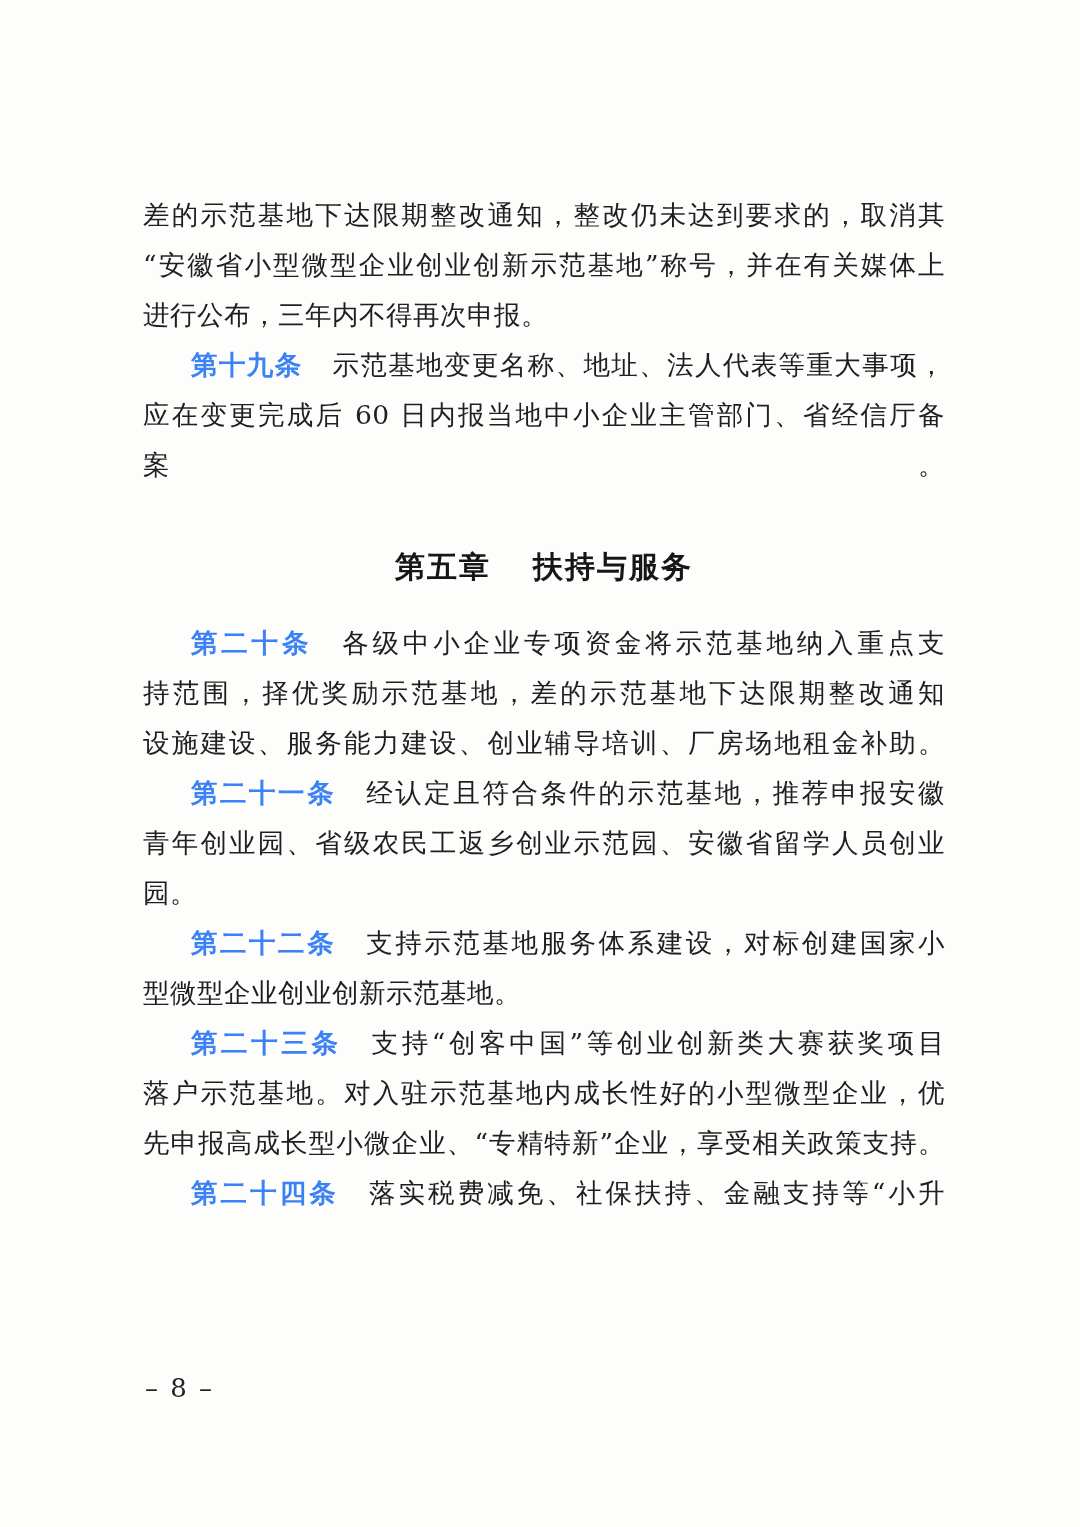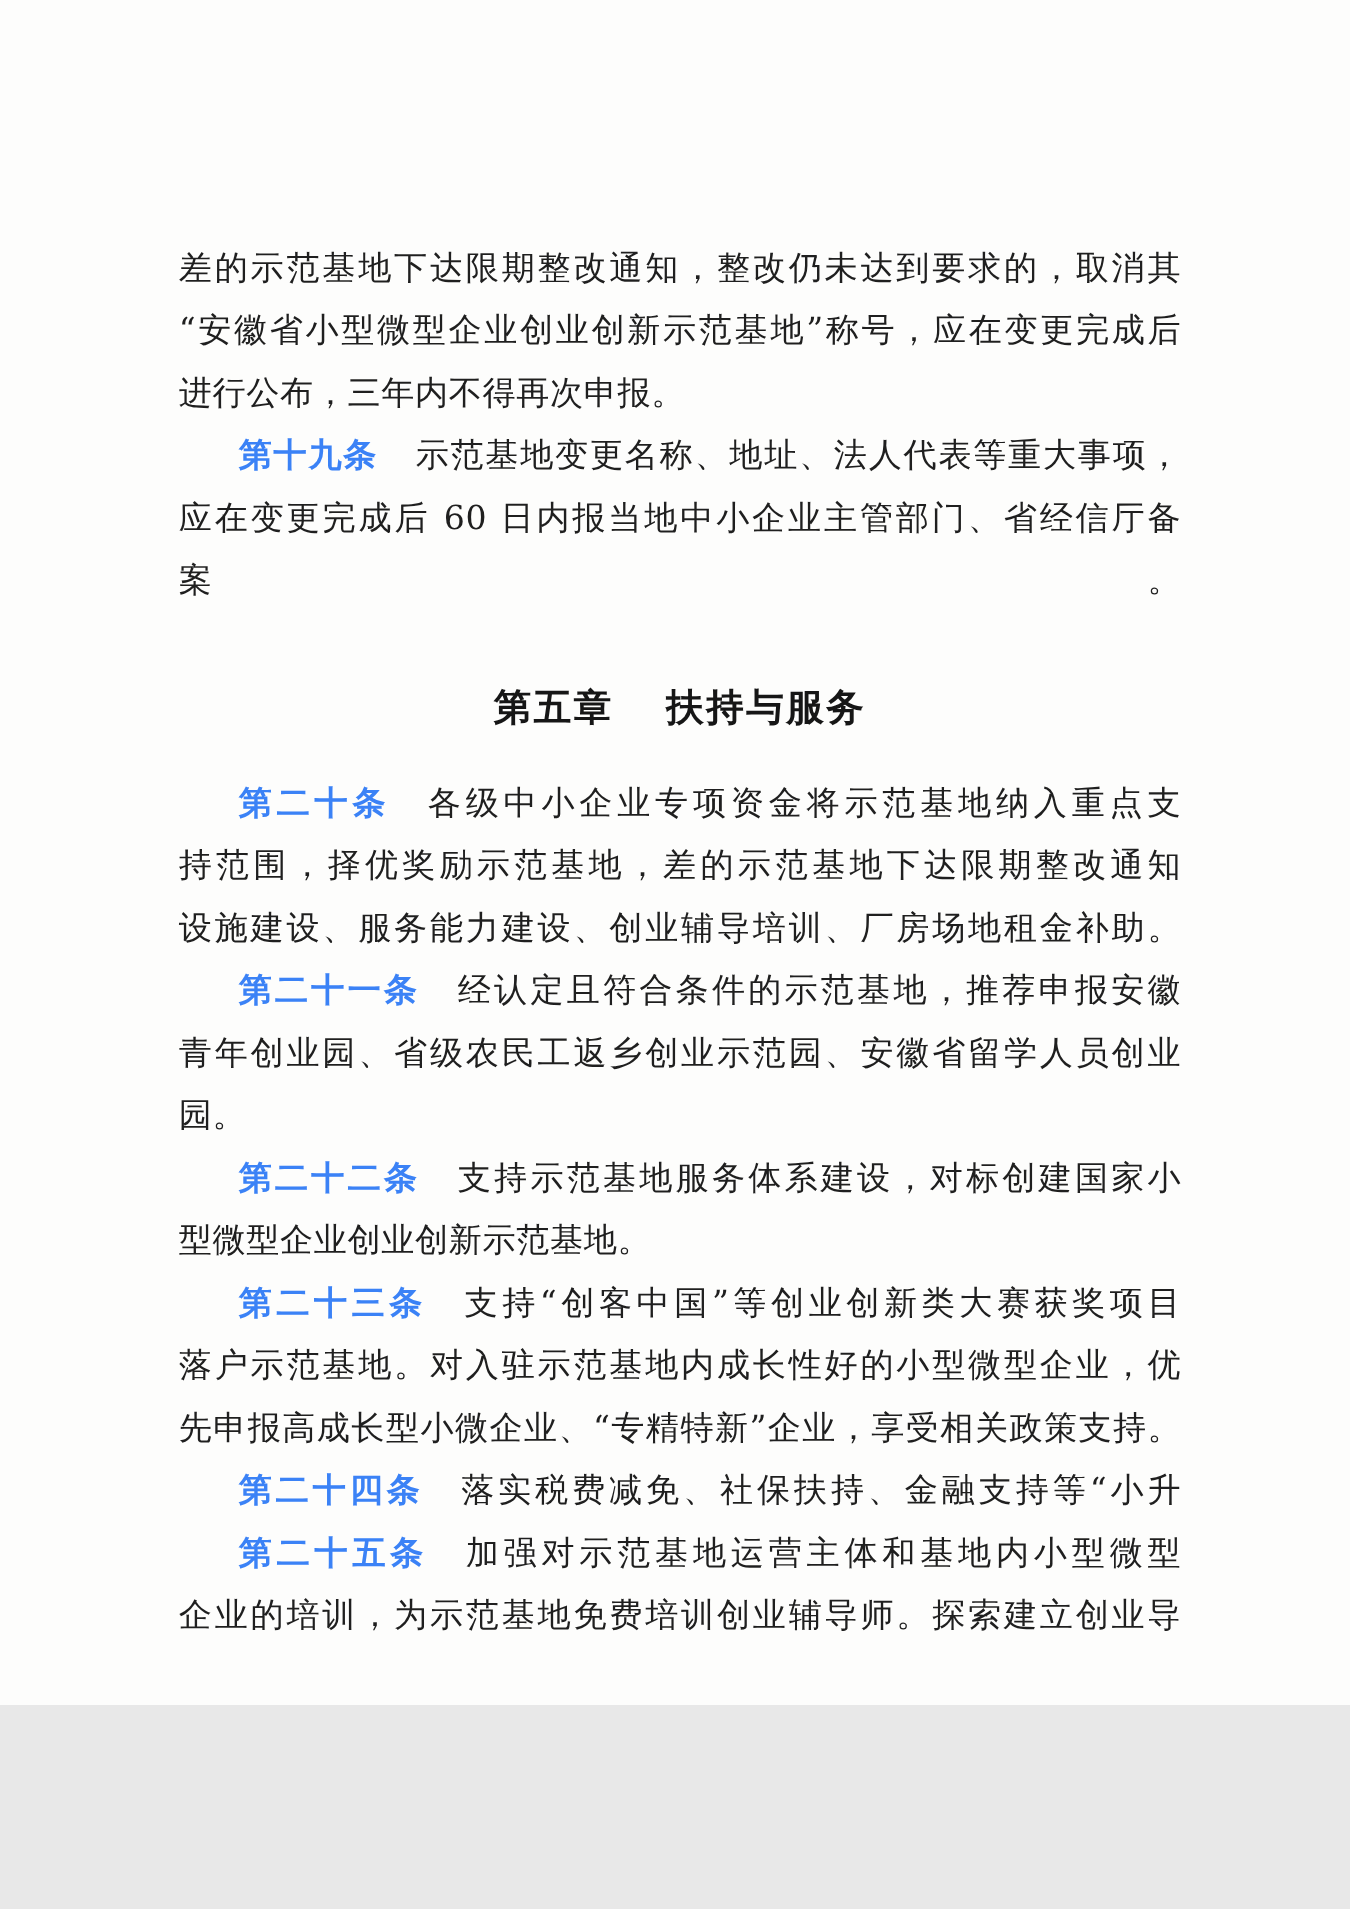--- a/index.html
+++ b/index.html
@@ -3,21 +3,21 @@
 <meta charset="utf-8">
 <style>
   html, body {
     margin: 0;
     padding: 0;
     background: #e8e8e8;
   }
   .page {
     position: relative;
     width: 1080px;
-    height: 1364px;
+    height: 1527px;
     margin: 0 auto;
     background: #fdfdfc;
     overflow: hidden;
     color: #1f1f1f;
     font-family: "DejaVu Serif", "Liberation Serif", serif;
   }
   .content {
     position: absolute;
     left: 143px;
     top: 190px;
@@ -72,21 +72,21 @@
   }
 </style>
 </head>
 <body>
 
 <div class="page">
   <div class="content">
 
     <div class="para">
       <div class="line">差的示范基地下达限期整改通知，整改仍未达到要求的，取消其</div>
-      <div class="line">“安徽省小型微型企业创业创新示范基地”称号，应在变更完成后</div>
+      <div class="line">“安徽省小型微型企业创业创新示范基地”称号，并在有关媒体上</div>
       <div class="line end">进行公布，三年内不得再次申报。</div>
     </div>
 
     <div class="para">
       <div class="line indent"><span class="lead">第十九条</span><span>示范基地变更名称、地址、法人代表等重大事项，</span></div>
       <div class="line">应在变更完成后 60 日内报当地中小企业主管部门、省经信厅备案。</div>
     </div>
 
     <h2 class="chapter"><span>第五章</span><span class="chapter-title">扶持与服务</span></h2>
 
@@ -110,21 +110,17 @@
     <div class="para">
       <div class="line indent"><span class="lead">第二十三条</span><span>支持“创客中国”等创业创新类大赛获奖项目</span></div>
       <div class="line">落户示范基地。对入驻示范基地内成长性好的小型微型企业，优</div>
       <div class="line">先申报高成长型小微企业、“专精特新”企业，享受相关政策支持。</div>
     </div>
 
     <div class="para">
       <div class="line indent"><span class="lead">第二十四条</span><span>落实税费减免、社保扶持、金融支持等“小升</span></div>
     </div>
 
-    <div class="para">
-      <div class="line indent"><span class="lead">第二十五条</span><span>加强对示范基地运营主体和基地内小型微型</span></div>
-      <div class="line">企业的培训，为示范基地免费培训创业辅导师。探索建立创业导</div>
-    </div>
 
   </div>
 
   <div class="page-number">– 8 –</div>
 </div>
 
 </body></html>

